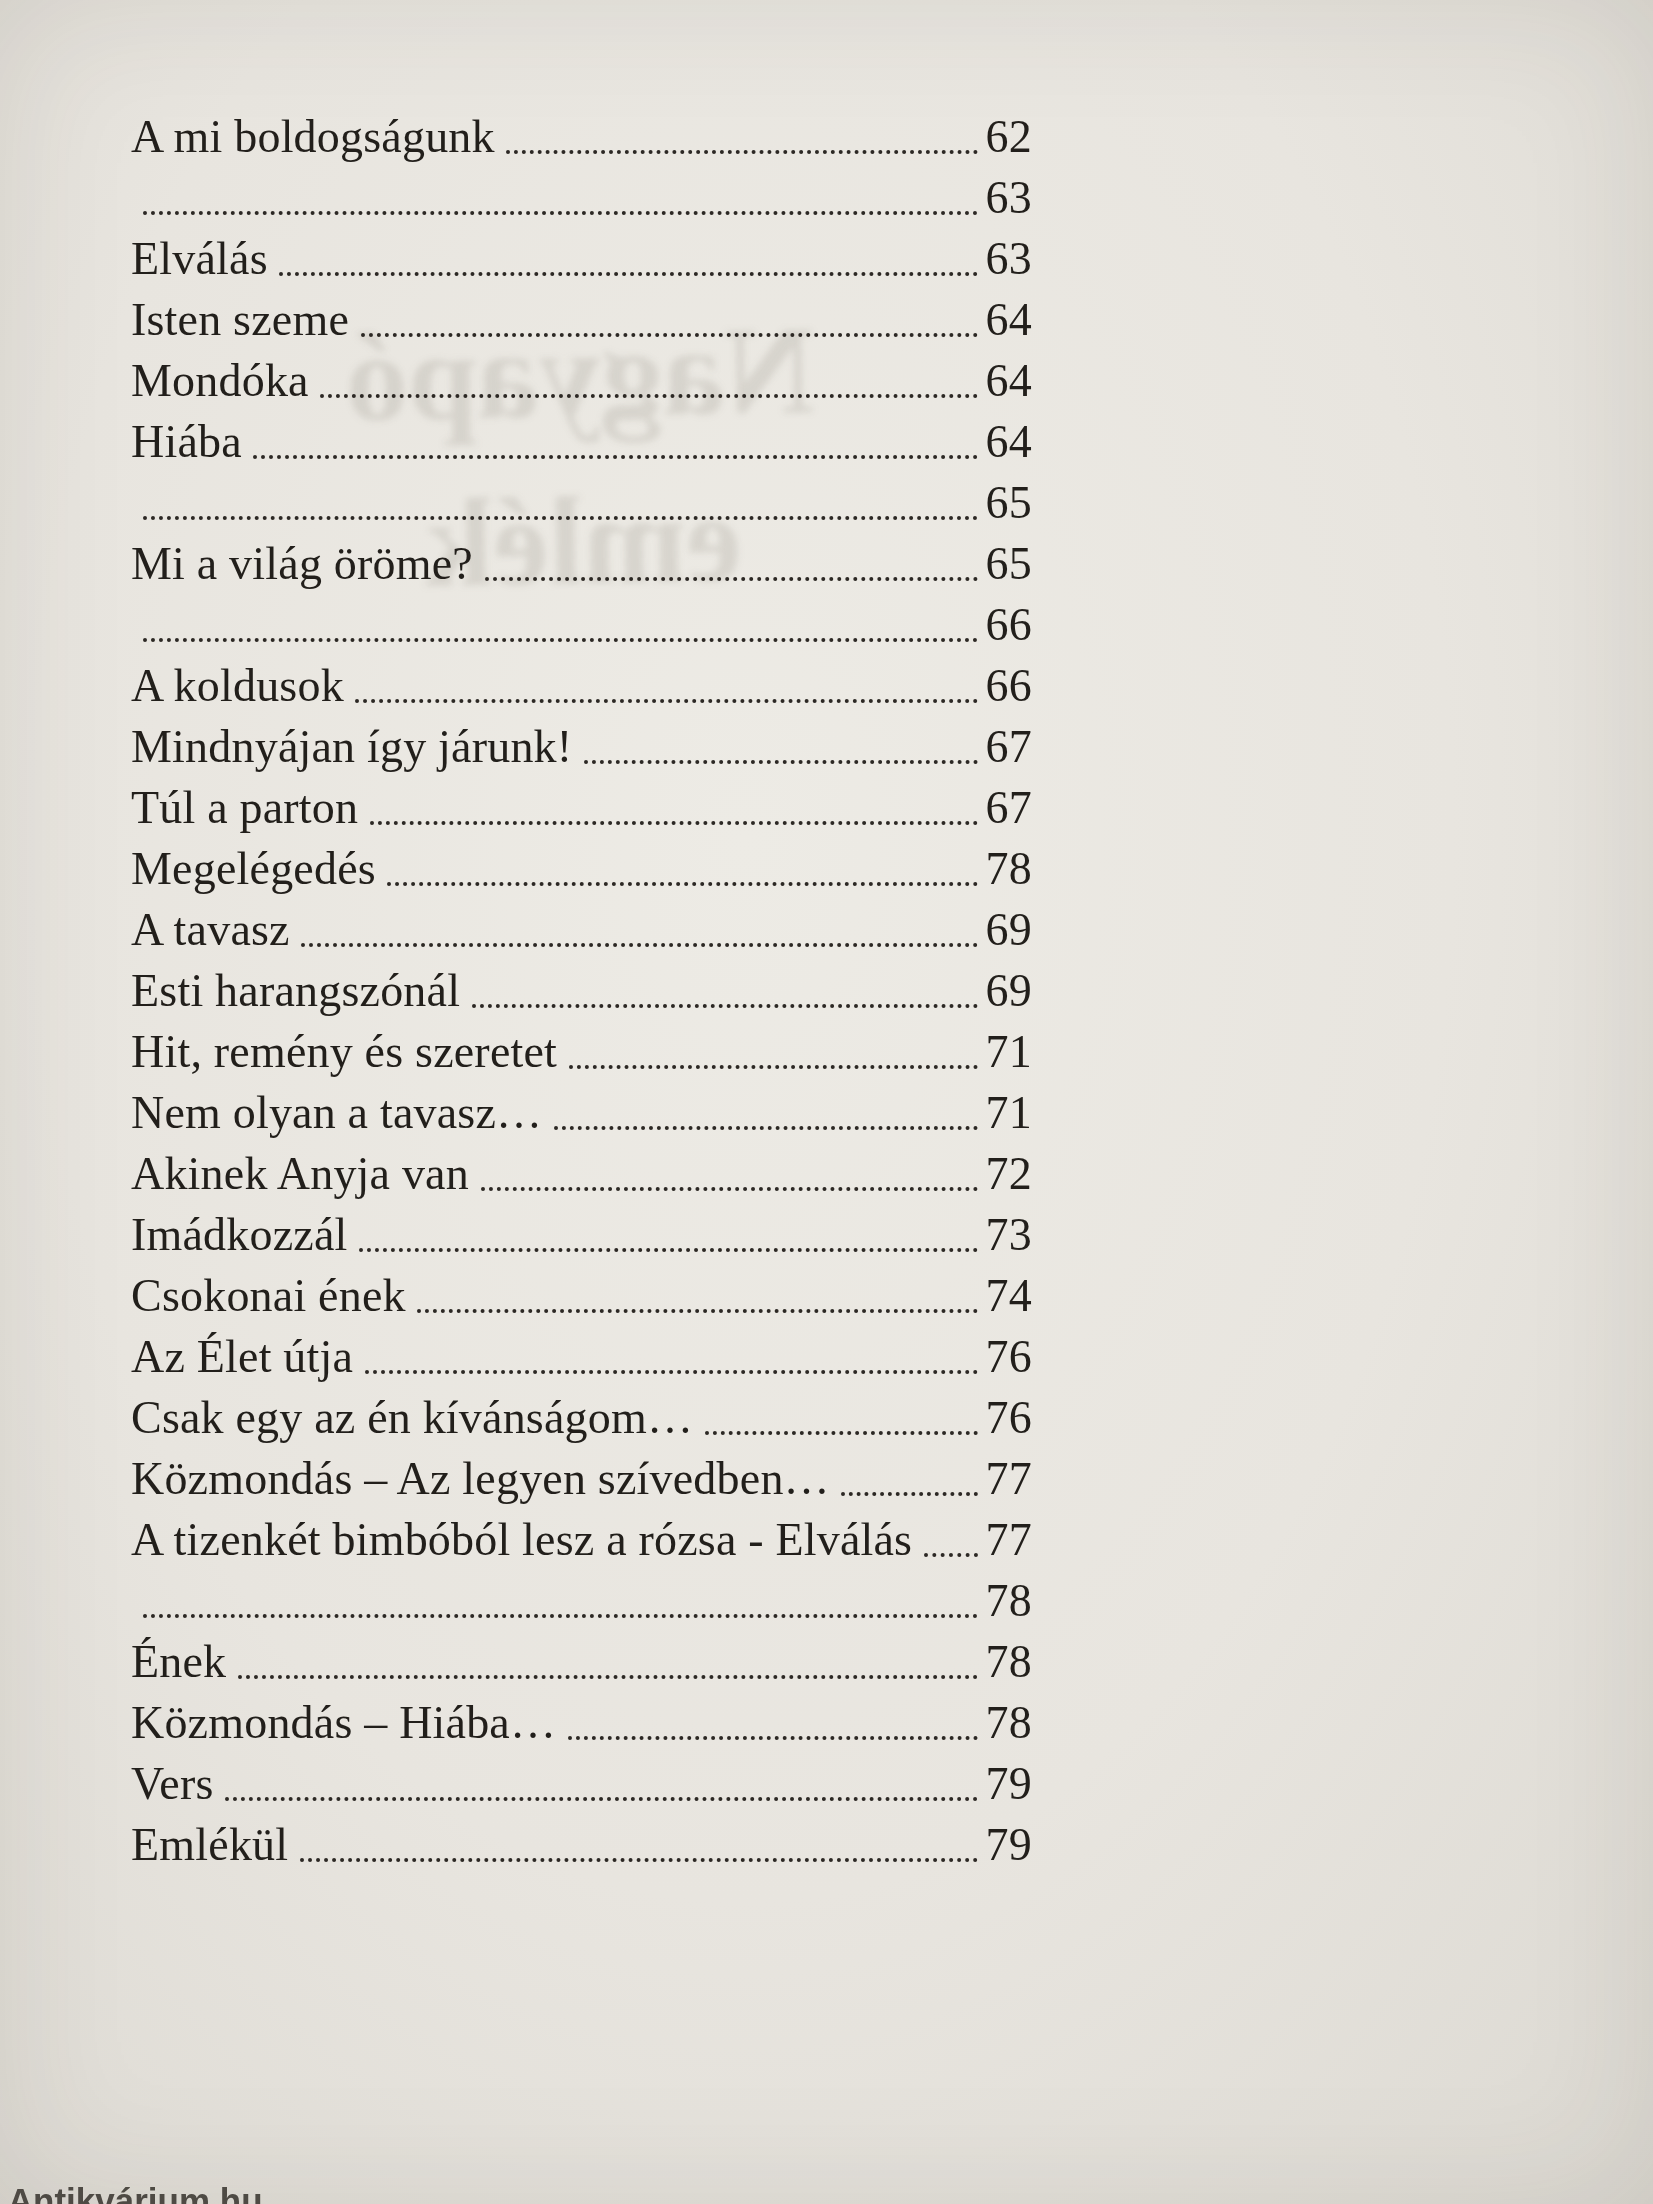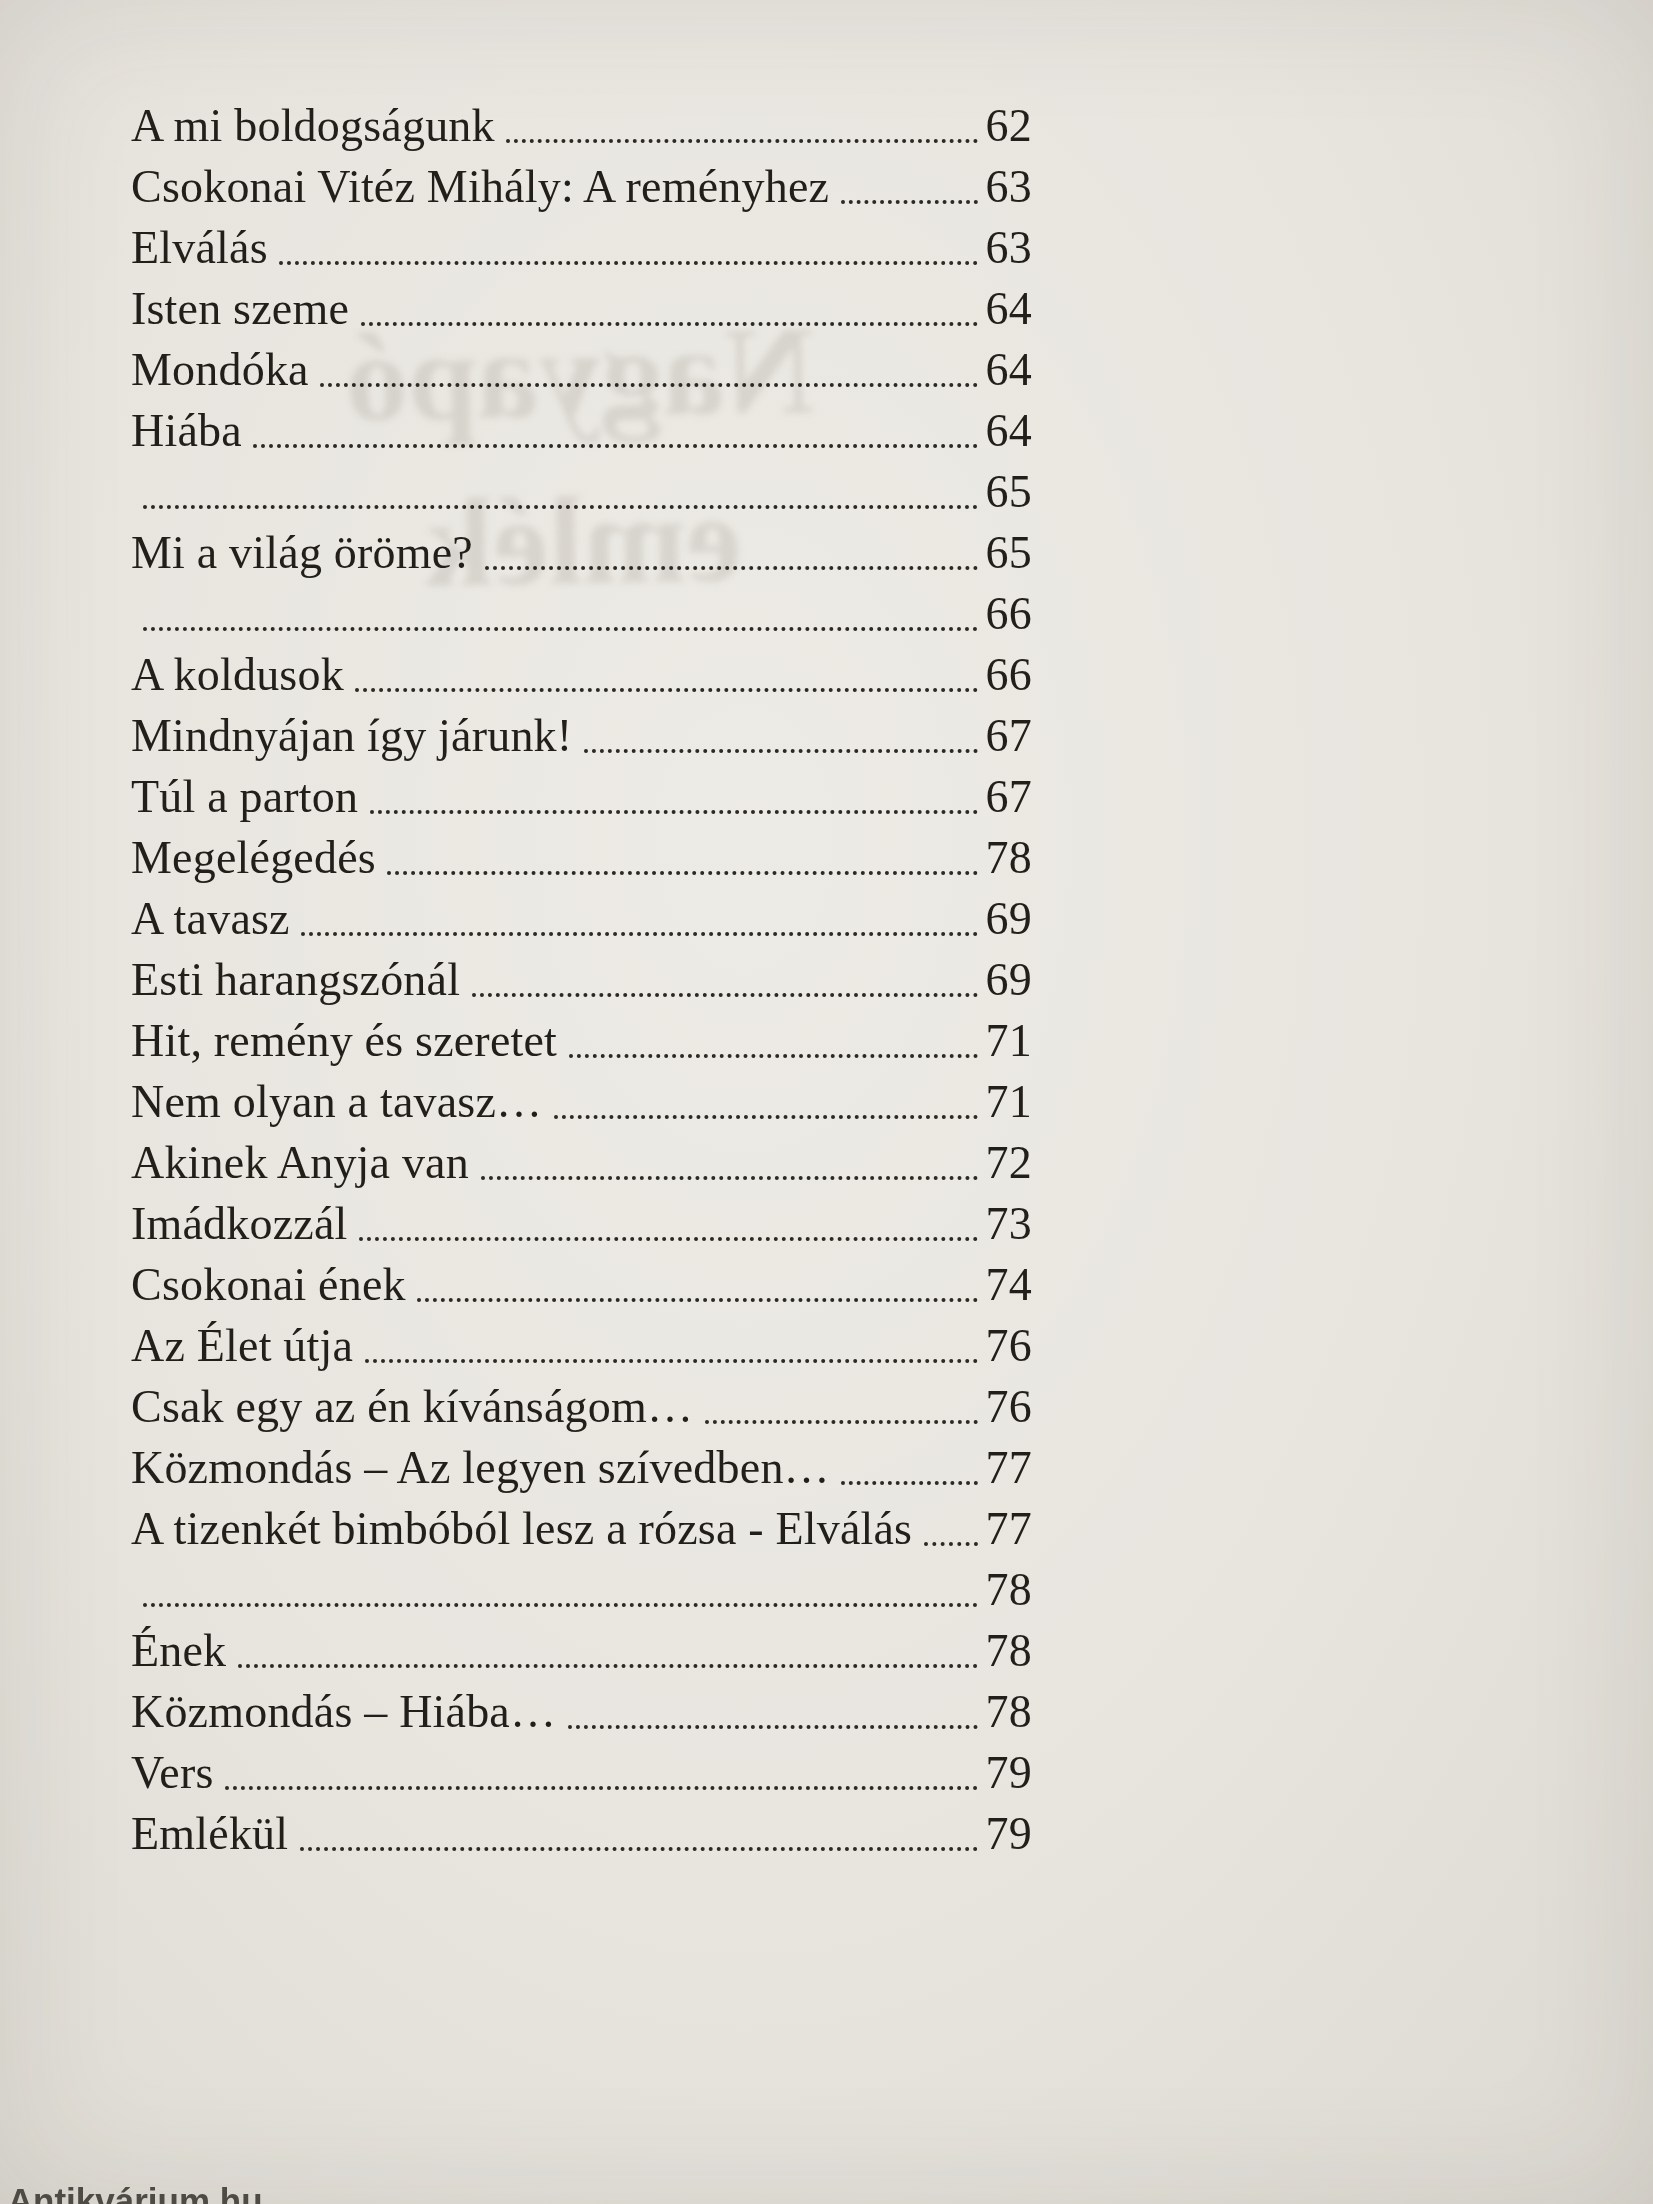--- a/index.html
+++ b/index.html
@@ -30,21 +30,21 @@
     font-size: 124px;
     font-weight: bold;
     text-align: center;
     line-height: 1.35;
     pointer-events: none;
     user-select: none;
   }
   .toc {
     position: absolute;
     left: 131px;
-    top: 91px;
+    top: 102px;
     width: 901px;
     text-align: right;
   }
   .entry {
     display: flex;
     align-items: flex-end;
     height: 61px;
     font-size: 46px;
     letter-spacing: 0.2px;
   }
@@ -84,21 +84,20 @@
     <div>emlék</div>
   </div>
 
   <div class="toc" id="toc-list">
       <div class="entry">
         <span class="title">A mi boldogságunk</span>
         <span class="leader"></span>
         <span class="pagenum">62</span>
       </div>
       <div class="entry">
-        <span class="title">Csokonai Vitéz Mihály: A reményhez</span>
         <span class="leader"></span>
         <span class="pagenum">63</span>
       </div>
       <div class="entry">
         <span class="title">Elválás</span>
         <span class="leader"></span>
         <span class="pagenum">63</span>
       </div>
       <div class="entry">
         <span class="title">Isten szeme</span>

